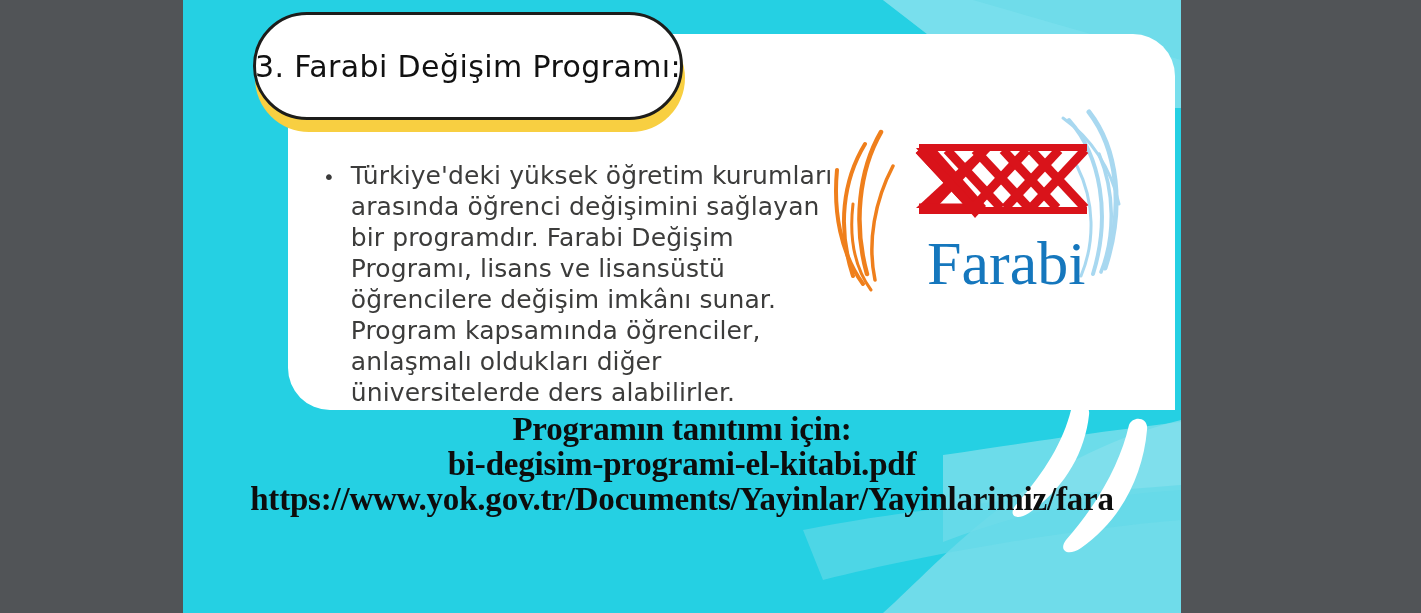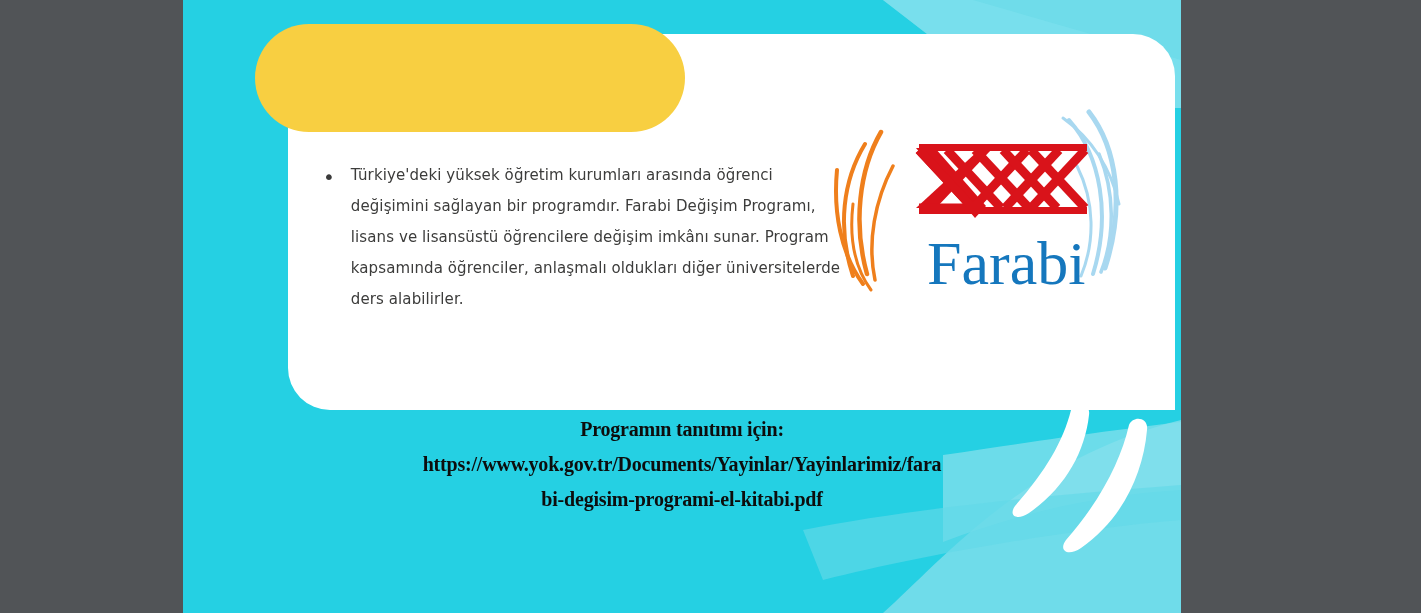--- a/index.html
+++ b/index.html
@@ -120,21 +120,21 @@
     gap: 16px;
   }
   .bullet-dot {
     color: #3a3a3a;
     font-size: 20px;
     line-height: 34px;
     flex: 0 0 auto;
   }
   .bullet-text {
     font-family: "DejaVu Sans", sans-serif;
-    font-size: 15px;
+    font-size: 25px;
     line-height: 31px;
     color: #3c3c3b;
     letter-spacing: 0.1px;
   }
 
   
   #farabi-logo {
     position: absolute;
     left: 640px;   
     top: 108px;
@@ -144,21 +144,21 @@
 
   
   #caption {
     position: absolute;
     left: 10px;
     top: 412px;
     width: 978px;
     text-align: center;
     font-family: "Liberation Serif", "DejaVu Serif", serif;
     font-weight: bold;
-    font-size: 20px;
+    font-size: 33px;
     line-height: 35px;
     color: #0d0d0d;
     letter-spacing: -0.2px;
   }
   #caption .cap-line { display: block; }
 </style>
 </head>
 <body>
 
 <div id="stage">
@@ -226,28 +226,31 @@
         <g fill="#d9131a">
           <rect x="96" y="36" width="168" height="7"></rect>
           <rect x="96" y="99" width="168" height="7"></rect>
         </g>
 
         <text x="104" y="176" font-family="'Liberation Serif','DejaVu Serif',serif" font-size="62" fill="#1577bd">Farabi</text>
       </svg>
     </div>
 
     <div id="title-shadow"></div>
+    <div id="title-pill">
+      <span id="title-text">3. Farabi Değişim Programı:</span>
+    </div>
 
     <div id="body-block">
       <div class="bullet-row">
         <span class="bullet-dot">•</span>
         <span class="bullet-text">Türkiye'deki yüksek öğretim kurumları arasında öğrenci değişimini sağlayan bir programdır. Farabi Değişim Programı, lisans ve lisansüstü öğrencilere değişim imkânı sunar. Program kapsamında öğrenciler, anlaşmalı oldukları diğer üniversitelerde ders alabilirler.</span>
       </div>
     </div>
 
     <div id="caption">
       <span class="cap-line">Programın tanıtımı için:</span>
+      <span class="cap-line">bi-degisim-programi-el-kitabi.pdf</span>
       <span class="cap-line">https://www.yok.gov.tr/Documents/Yayinlar/Yayinlarimiz/fara</span>
-      <span class="cap-line">bi-degisim-programi-el-kitabi.pdf</span>
     </div>
 
   </div>
 </div>
 
 </body></html>

